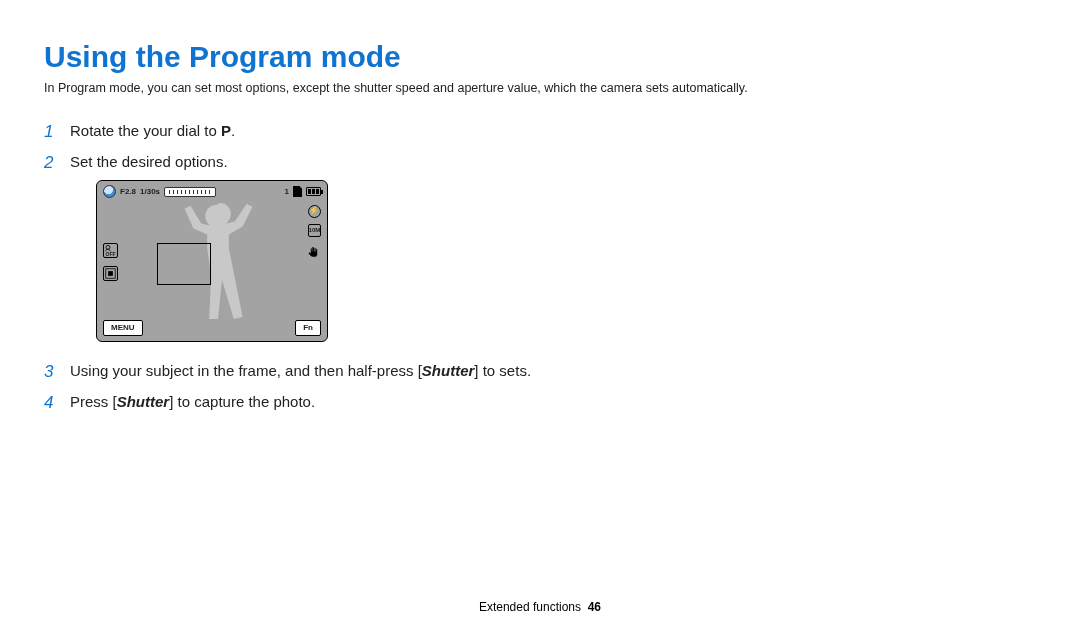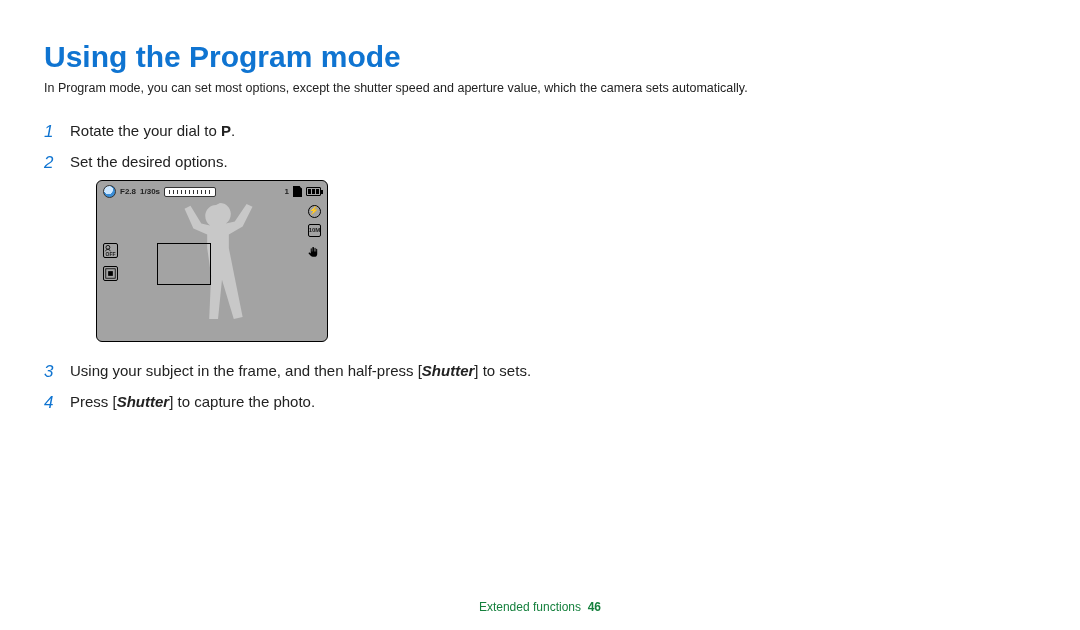--- a/index.html
+++ b/index.html
@@ -37,21 +37,21 @@
 
   .left-col { position: absolute; left: 6px; top: 62px; display: flex; flex-direction: column; gap: 8px; align-items: center; }
   .left-col .box { width: 15px; height: 15px; border: 1.2px solid #000; border-radius: 2px; display:flex; flex-direction:column; align-items:center; justify-content:center; font-size:5px; font-weight:700; line-height:1; }
 
   .person { position: absolute; left: 78px; top: 16px; width: 90px; height: 128px; }
   .af-box { position: absolute; left: 60px; top: 62px; width: 54px; height: 42px; border: 1.4px solid #000; }
 
   .bottom-bar { position: absolute; bottom: 5px; left: 6px; right: 6px; display:flex; justify-content: space-between; }
   .bottom-bar .btn { border: 1px solid #000; border-radius: 2px; font-size: 8px; font-weight: 700; padding: 1px 7px; background:#fff; }
 
-  .footer { position: absolute; bottom: 16px; left: 0; right: 0; text-align: center; font-size: 12px; color: #15803d; }
+  .footer { position: absolute; bottom: 16px; left: 0; right: 0; text-align: center; font-size: 12px; color: #000000; }
   .footer .pg { font-weight: 700; }
 </style>
 </head>
 <body>
 
 <div class="page">
   <h1 class="title">Using the Program mode</h1>
   <p class="intro">In Program mode, you can set most options, except the shutter speed and aperture value, which the camera sets automatically.</p>
 
   <ol class="steps">
@@ -102,20 +102,24 @@
                   <rect x="4" y="4" width="6" height="6" fill="#000"></rect>
                 </svg>
             </span>
           </div>
 
           <svg class="person" viewBox="0 0 90 130">
             <path fill="#c8c8c8" d="M45 6c6 0 11 5 11 11 0 4-2 8-5 10l9-2 12-18 6 3-10 20-14 8v14l6 30 8 40-9 2-12-40-4 40h-9l2-44-4-28v-14l-14-6-9-20 6-3 11 18 9 2c-3-2-5-6-5-10 0-6 5-11 11-11z"></path>
           </svg>
           <div class="af-box"></div>
 
+          <div class="bottom-bar">
+            <span class="btn">MENU</span>
+            <span class="btn">Fn</span>
+          </div>
         </div>
       </div>
     </li>
 
     <li class="strong-inline">
       <span class="num">3</span>
       <span>Using your subject in the frame, and then half-press [</span><b>Shutter</b><span>] to sets.</span>
     </li>
 
     <li class="strong-inline">

